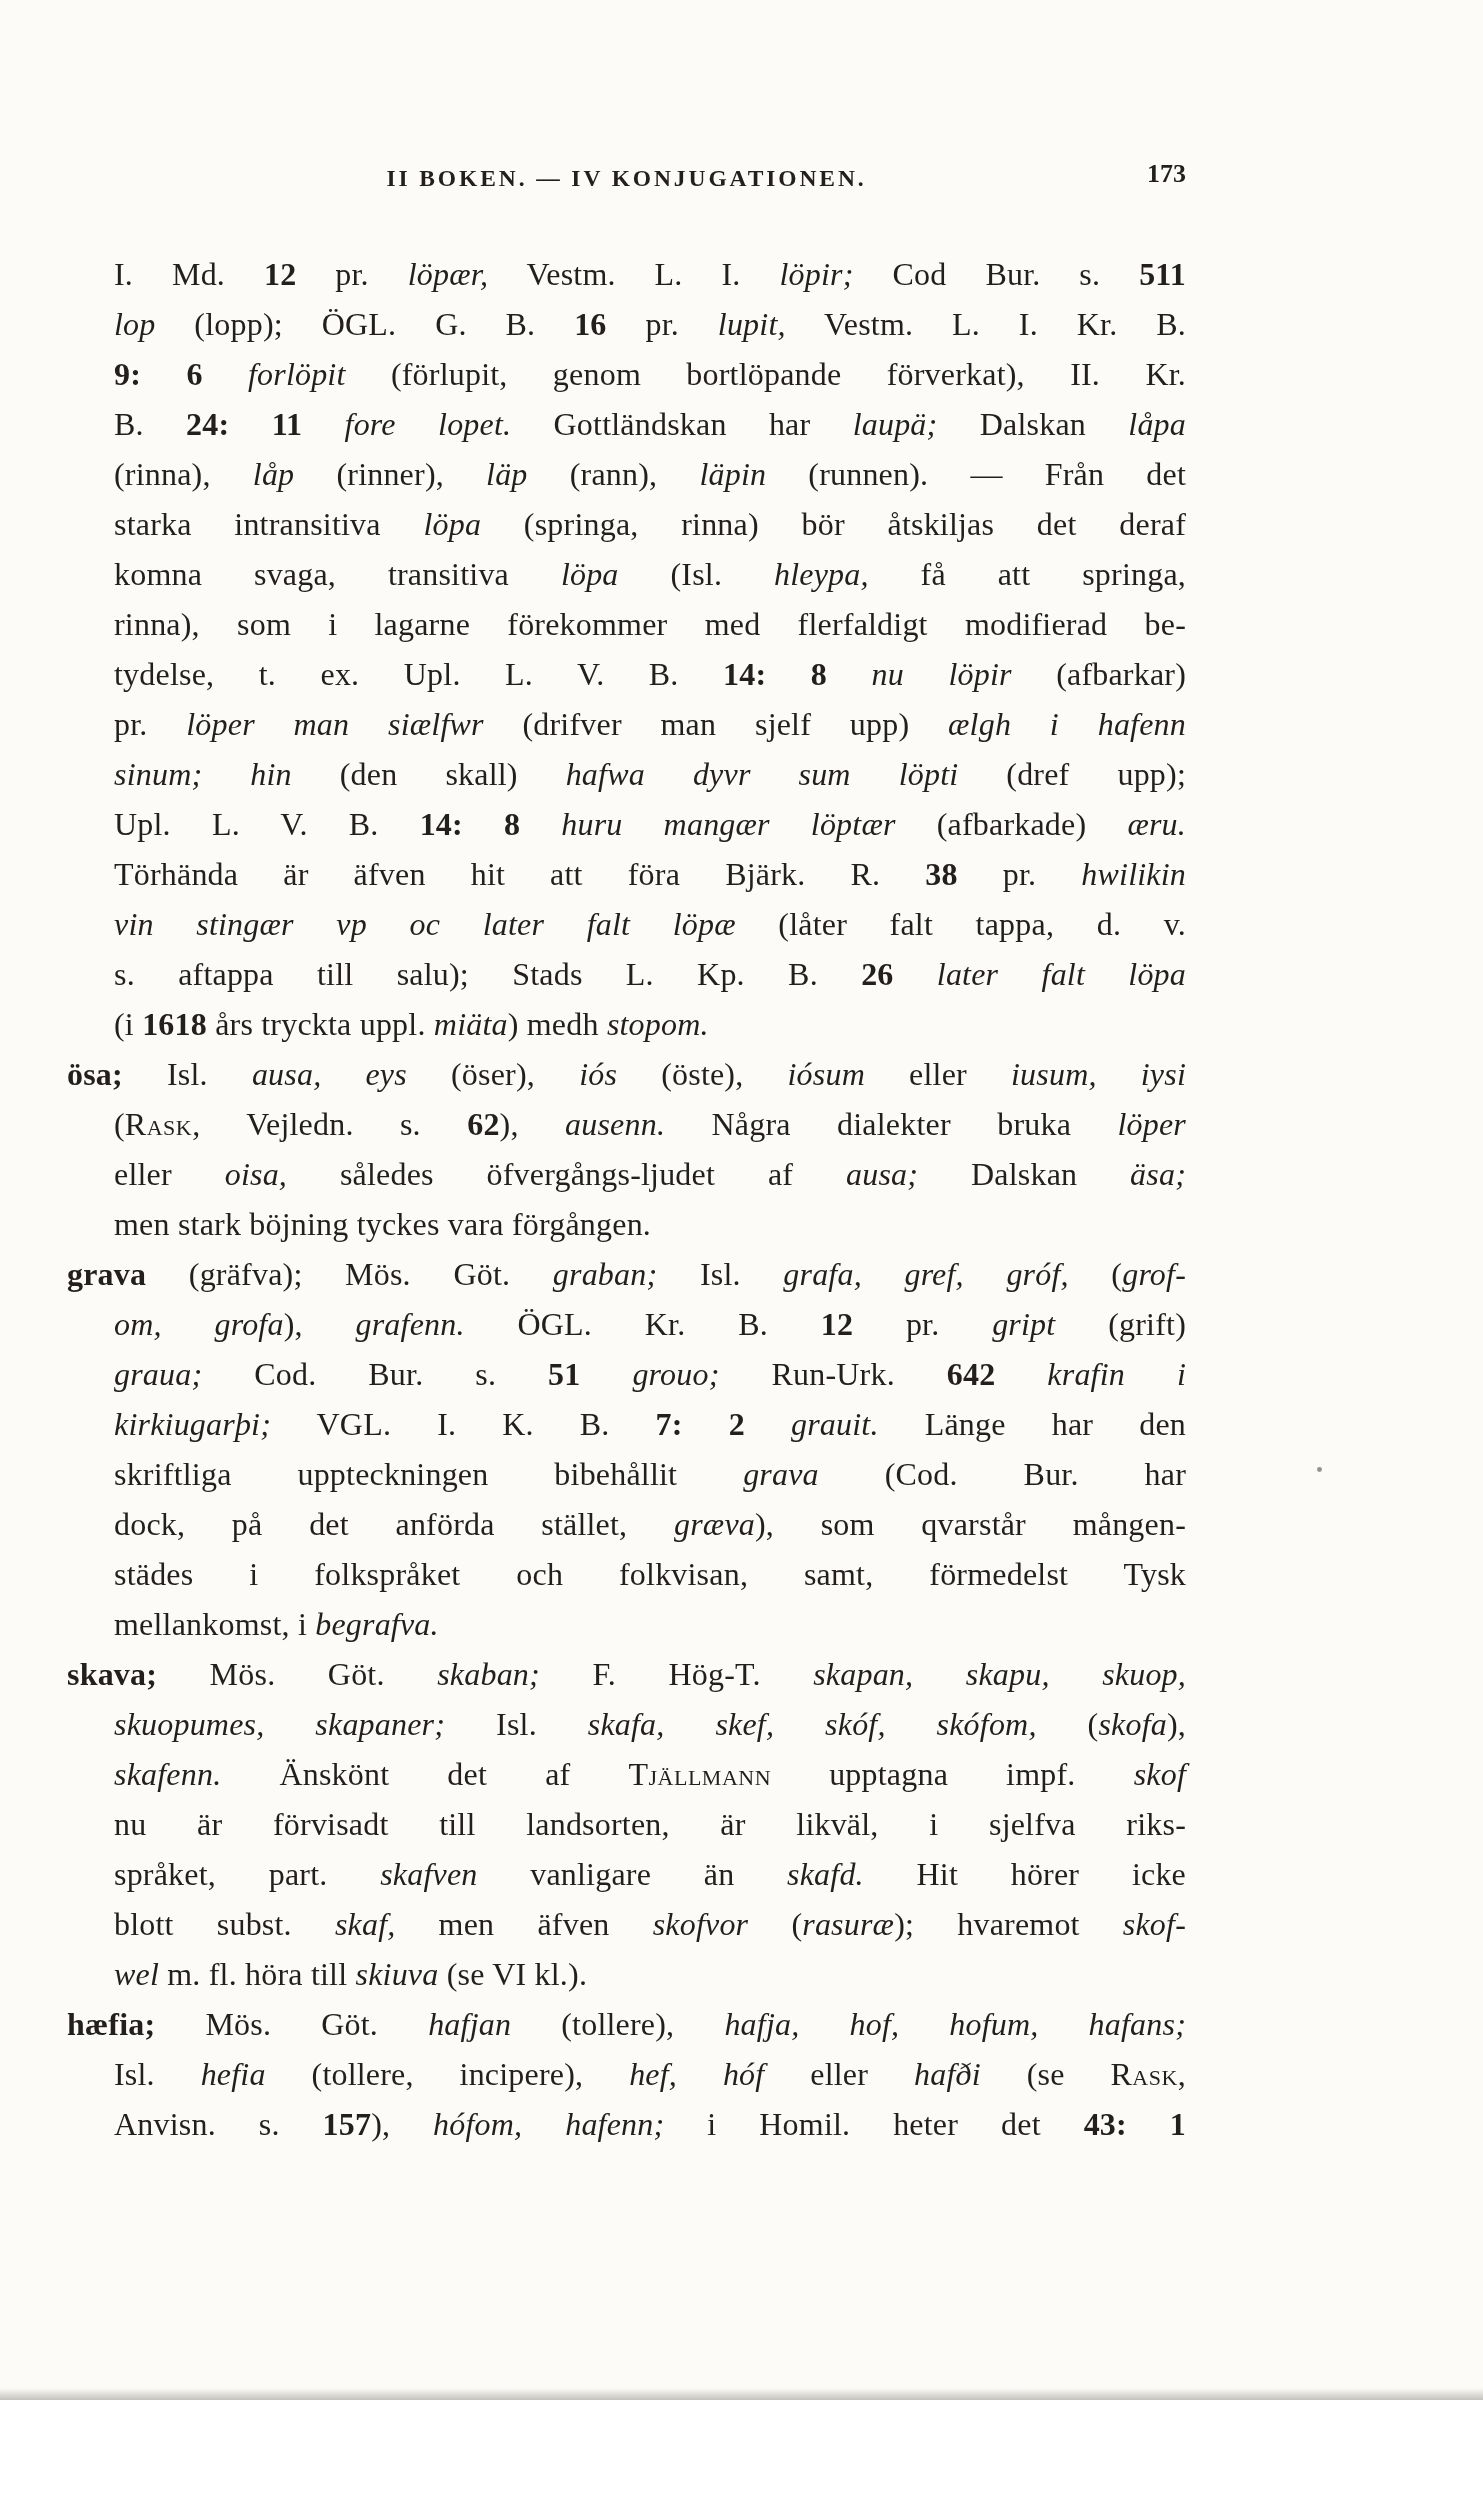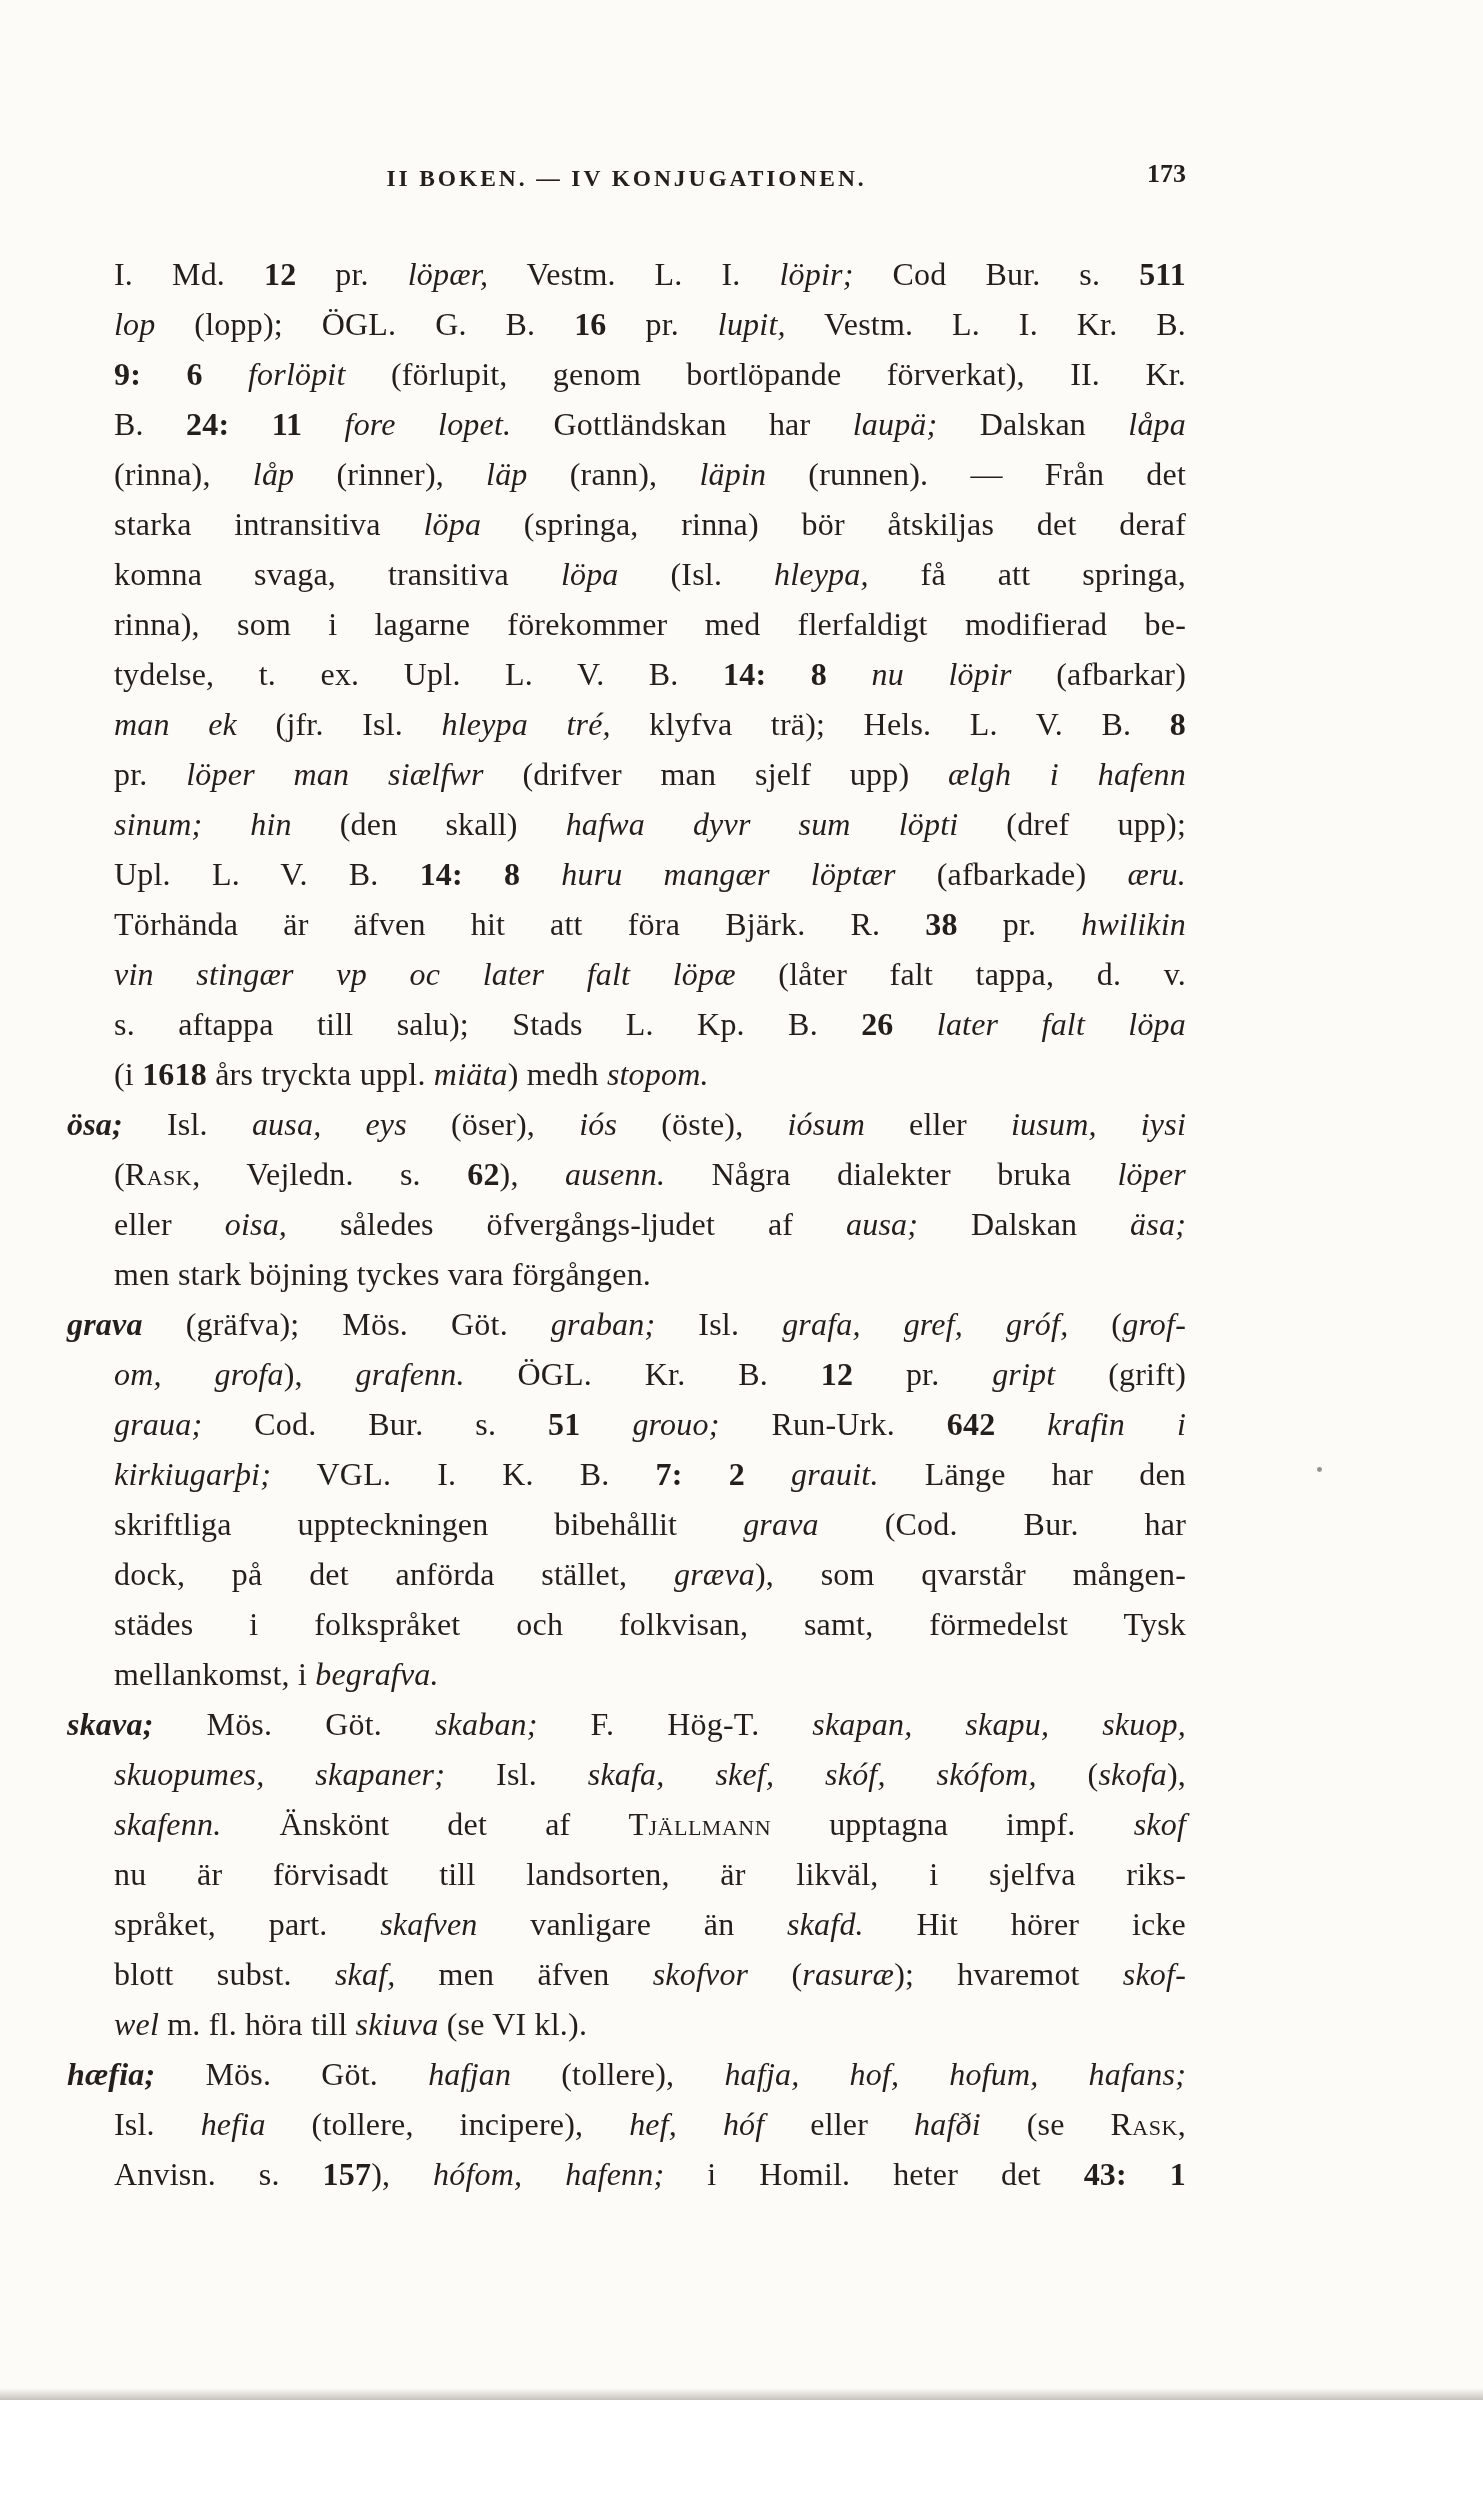--- a/index.html
+++ b/index.html
@@ -56,21 +56,21 @@
     letter-spacing: 0.2px;
     text-align: justify;
     text-align-last: justify;
     white-space: normal;
   }
   .line.ind { padding-left: 47px; }
   .line.nojust { text-align-last: left; }
   .seg-r { font-style: normal; font-weight: normal; }
   .seg-i { font-style: italic; }
   .seg-b { font-weight: bold; }
-  .seg-bi { font-weight: bold; font-style: italic; }
+  .seg-bi { font-weight: bold; }
   .seg-sc { font-variant: small-caps; letter-spacing: 0.5px; }
   
   .speck {
     position: absolute;
     left: 1317px;
     top: 1467px;
     width: 4.9px;
     height: 4.9px;
     border-radius: 50%;
     background: #6a665f;
@@ -119,21 +119,20 @@
   <div class="text-block">
       <div class="line ind"><span class="seg-r">I. Md. </span><span class="seg-b">12</span><span class="seg-r"> pr. </span><span class="seg-i">löpær,</span><span class="seg-r"> Vestm. L. I. </span><span class="seg-i">löpir;</span><span class="seg-r"> Cod Bur. s. </span><span class="seg-b">511</span></div>
       <div class="line ind"><span class="seg-i">lop</span><span class="seg-r"> (lopp); ÖGL. G. B. </span><span class="seg-b">16</span><span class="seg-r"> pr. </span><span class="seg-i">lupit,</span><span class="seg-r"> Vestm. L. I. Kr. B.</span></div>
       <div class="line ind"><span class="seg-b">9: 6</span><span class="seg-r"> </span><span class="seg-i">forlöpit</span><span class="seg-r"> (förlupit, genom bortlöpande förverkat), II. Kr.</span></div>
       <div class="line ind"><span class="seg-r">B. </span><span class="seg-b">24: 11</span><span class="seg-r"> </span><span class="seg-i">fore lopet.</span><span class="seg-r"> Gottländskan har </span><span class="seg-i">laupä;</span><span class="seg-r"> Dalskan </span><span class="seg-i">låpa</span></div>
       <div class="line ind"><span class="seg-r">(rinna), </span><span class="seg-i">låp</span><span class="seg-r"> (rinner), </span><span class="seg-i">läp</span><span class="seg-r"> (rann), </span><span class="seg-i">läpin</span><span class="seg-r"> (runnen). — Från det</span></div>
       <div class="line ind"><span class="seg-r">starka intransitiva </span><span class="seg-i">löpa</span><span class="seg-r"> (springa, rinna) bör åtskiljas det deraf</span></div>
       <div class="line ind"><span class="seg-r">komna svaga, transitiva </span><span class="seg-i">löpa</span><span class="seg-r"> (Isl. </span><span class="seg-i">hleypa,</span><span class="seg-r"> få att springa,</span></div>
       <div class="line ind"><span class="seg-r">rinna), som i lagarne förekommer med flerfaldigt modifierad be-</span></div>
       <div class="line ind"><span class="seg-r">tydelse, t. ex. Upl. L. V. B. </span><span class="seg-b">14: 8</span><span class="seg-r"> </span><span class="seg-i">nu löpir</span><span class="seg-r"> (afbarkar)</span></div>
-      <div class="line ind"><span class="seg-i">man ek</span><span class="seg-r"> (jfr. Isl. </span><span class="seg-i">hleypa tré,</span><span class="seg-r"> klyfva trä); Hels. L. V. B. </span><span class="seg-b">8</span></div>
       <div class="line ind"><span class="seg-r">pr. </span><span class="seg-i">löper man siælfwr</span><span class="seg-r"> (drifver man sjelf upp) </span><span class="seg-i">ælgh i hafenn</span></div>
       <div class="line ind"><span class="seg-i">sinum; hin</span><span class="seg-r"> (den skall) </span><span class="seg-i">hafwa dyvr sum löpti</span><span class="seg-r"> (dref upp);</span></div>
       <div class="line ind"><span class="seg-r">Upl. L. V. B. </span><span class="seg-b">14: 8</span><span class="seg-r"> </span><span class="seg-i">huru mangær löptær</span><span class="seg-r"> (afbarkade) </span><span class="seg-i">æru.</span></div>
       <div class="line ind"><span class="seg-r">Törhända är äfven hit att föra Bjärk. R. </span><span class="seg-b">38</span><span class="seg-r"> pr. </span><span class="seg-i">hwilikin</span></div>
       <div class="line ind"><span class="seg-i">vin stingær vp oc later falt löpæ</span><span class="seg-r"> (låter falt tappa, d. v.</span></div>
       <div class="line ind"><span class="seg-r">s. aftappa till salu); Stads L. Kp. B. </span><span class="seg-b">26</span><span class="seg-r"> </span><span class="seg-i">later falt löpa</span></div>
       <div class="line ind nojust"><span class="seg-r">(i </span><span class="seg-b">1618</span><span class="seg-r"> års tryckta uppl. </span><span class="seg-i">miäta</span><span class="seg-r">) medh </span><span class="seg-i">stopom.</span></div>
       <div class="line"><span class="seg-bi">ösa;</span><span class="seg-r"> Isl. </span><span class="seg-i">ausa, eys</span><span class="seg-r"> (öser), </span><span class="seg-i">iós</span><span class="seg-r"> (öste), </span><span class="seg-i">iósum</span><span class="seg-r"> eller </span><span class="seg-i">iusum, iysi</span></div>
       <div class="line ind"><span class="seg-r">(</span><span class="seg-sc">Rask</span><span class="seg-r">, Vejledn. s. </span><span class="seg-b">62</span><span class="seg-r">), </span><span class="seg-i">ausenn.</span><span class="seg-r"> Några dialekter bruka </span><span class="seg-i">löper</span></div>
       <div class="line ind"><span class="seg-r">eller </span><span class="seg-i">oisa,</span><span class="seg-r"> således öfvergångs-ljudet af </span><span class="seg-i">ausa;</span><span class="seg-r"> Dalskan </span><span class="seg-i">äsa;</span></div>

